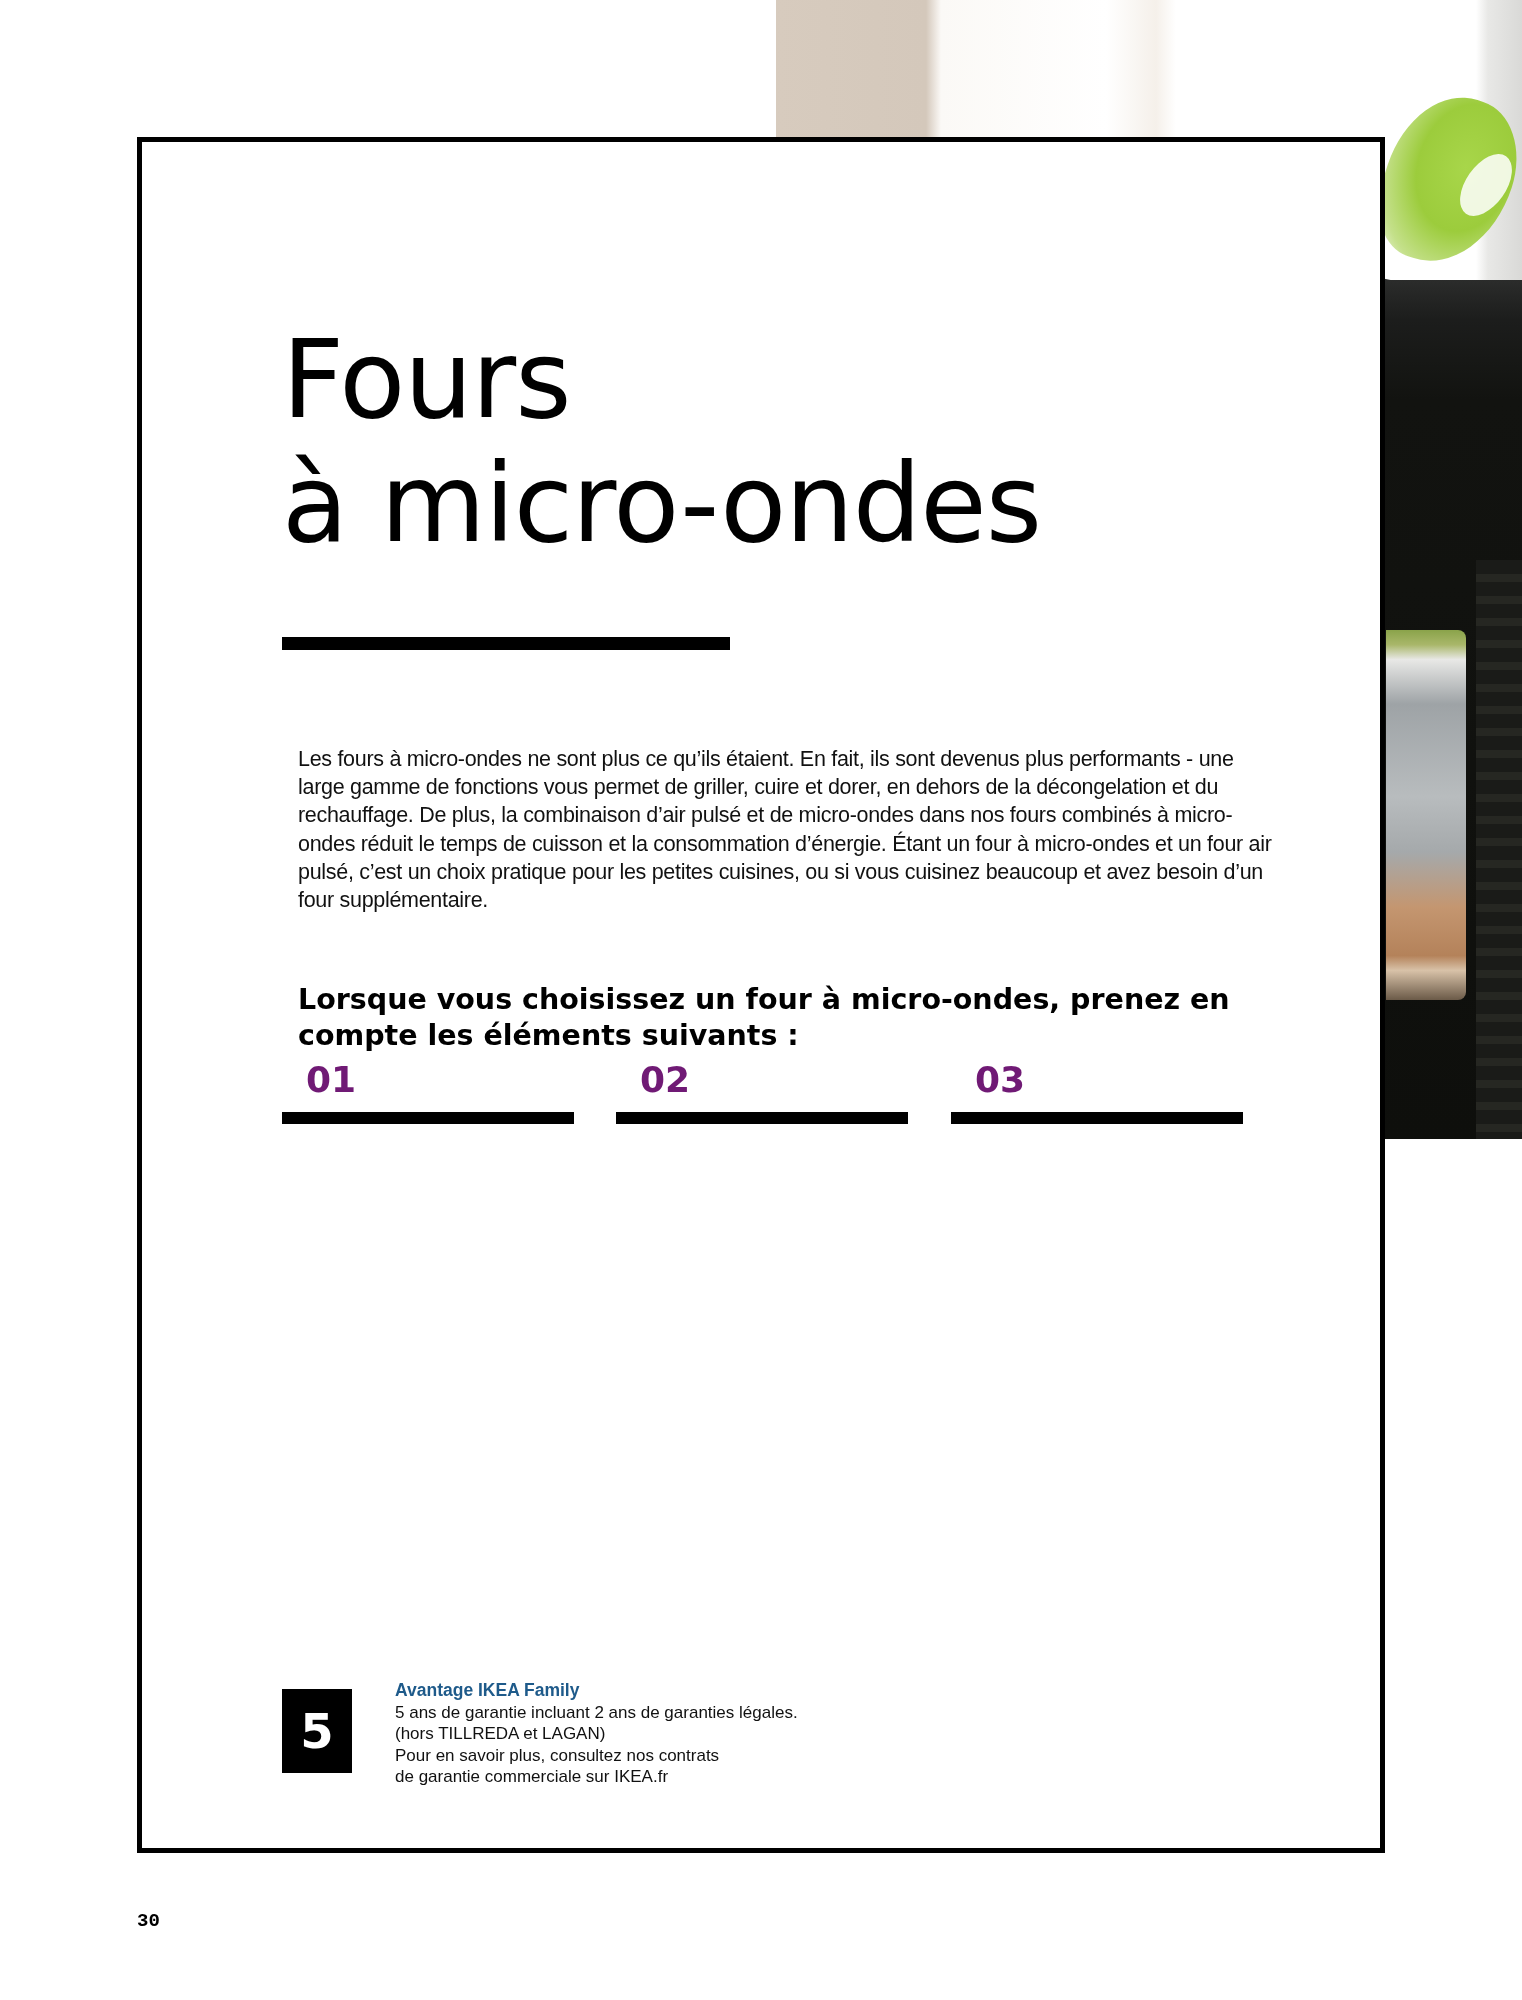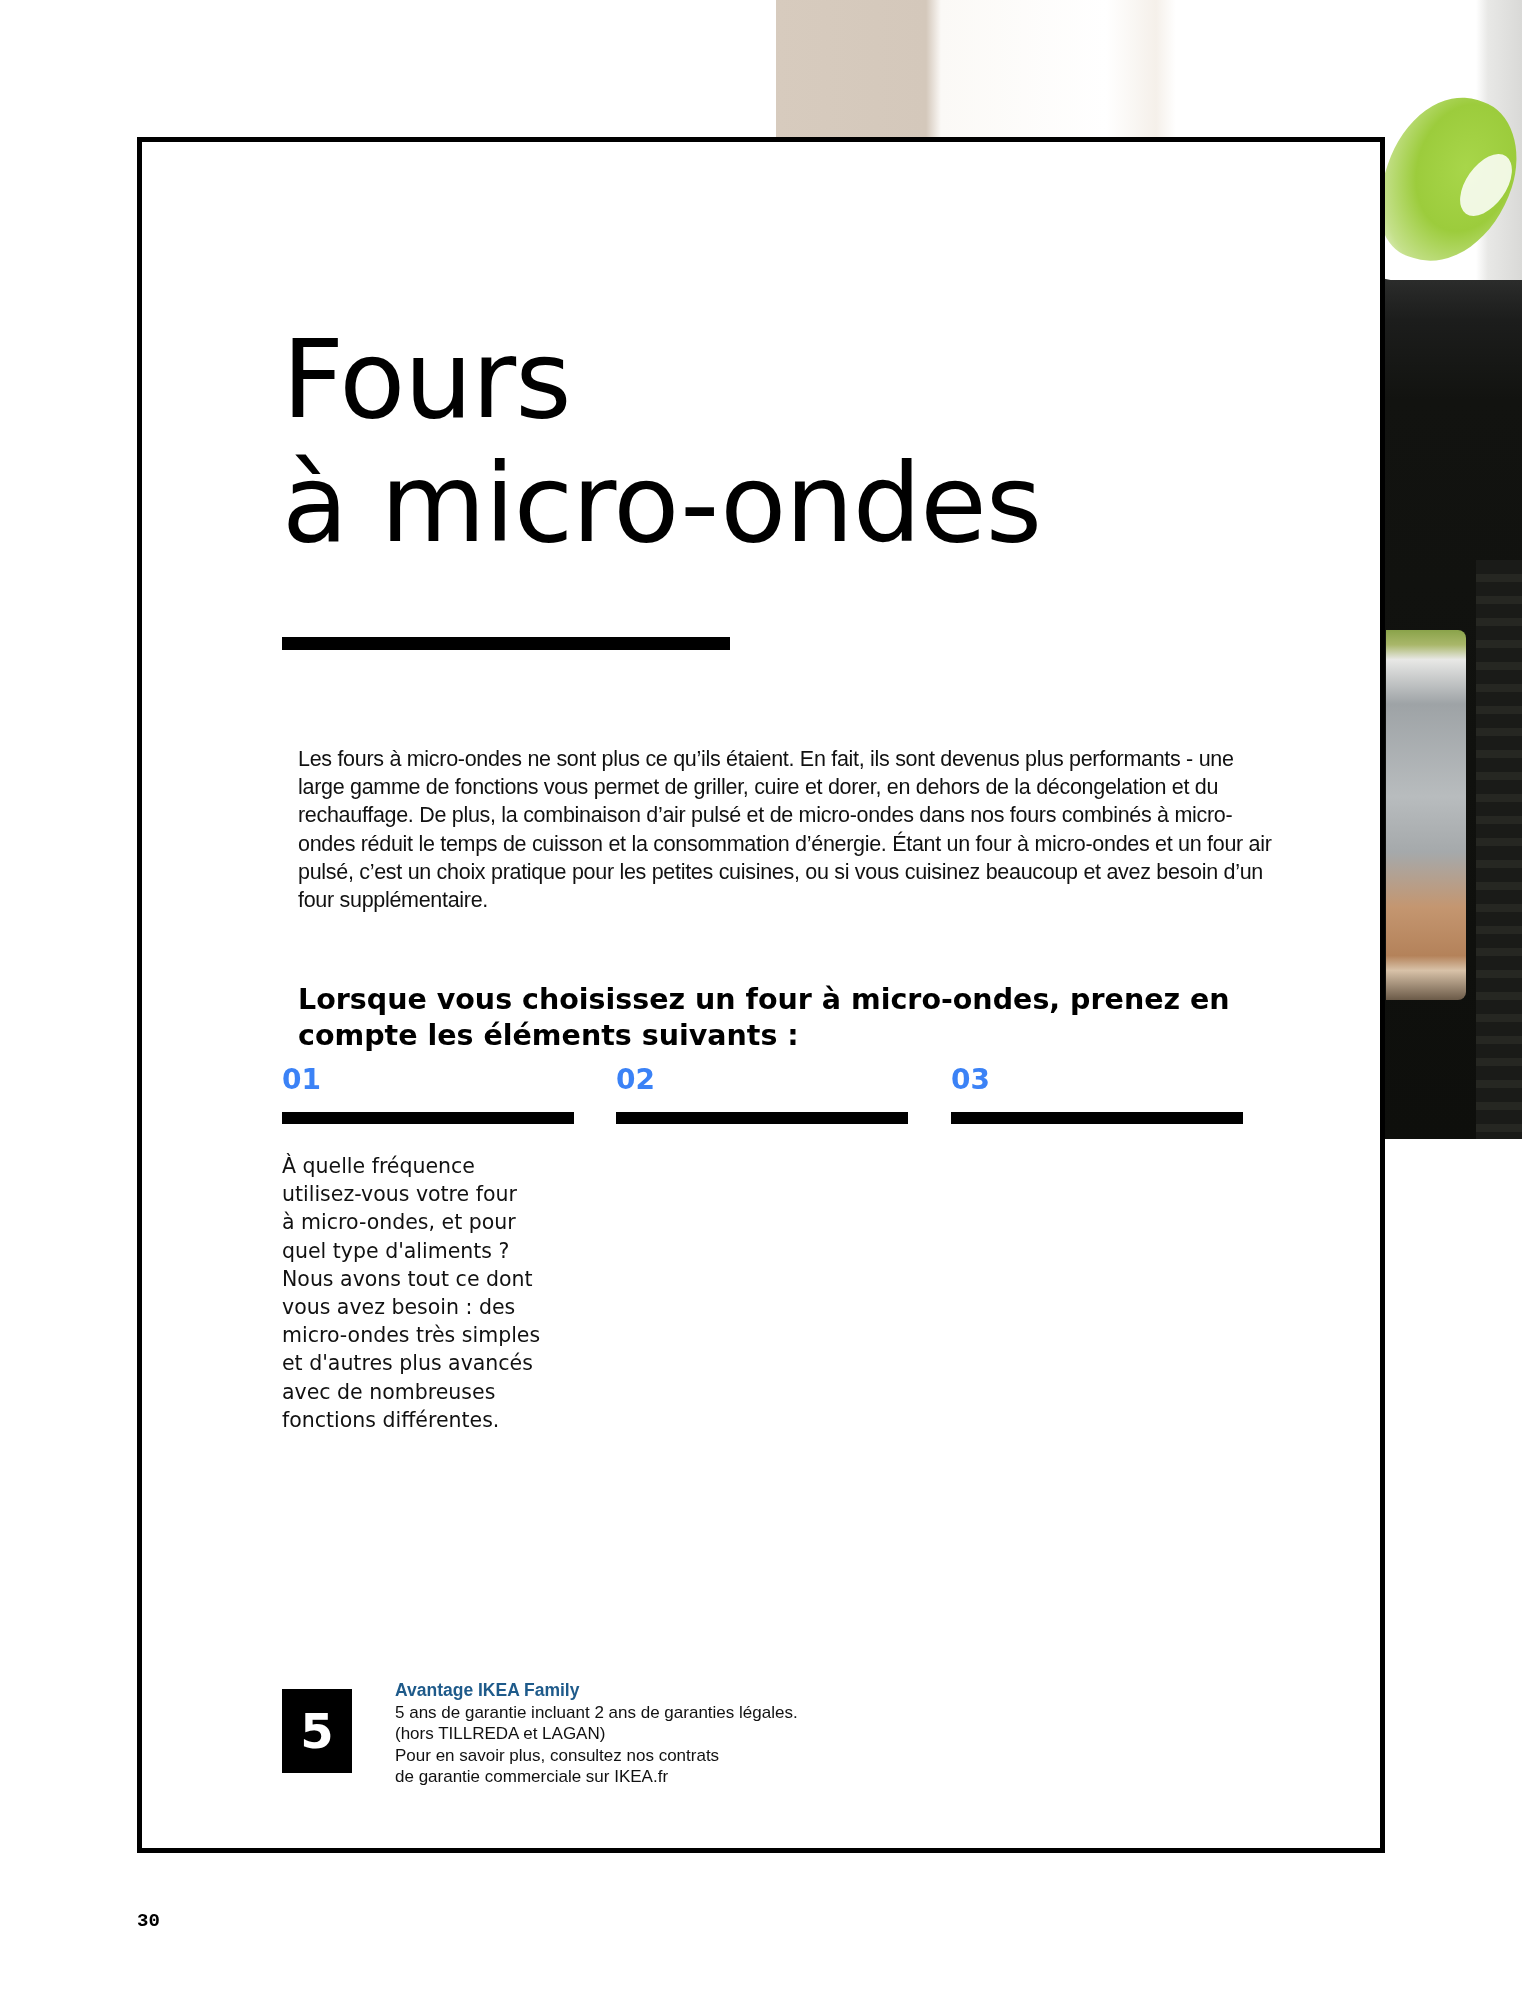--- a/index.html
+++ b/index.html
@@ -66,22 +66,22 @@
   }
   .subhead {
     position: absolute; left: 282px; top: 966px; width: 1000px; margin: 16px;
     font-family: "DejaVu Sans", sans-serif; font-weight: bold; font-size: 28.5px; line-height: 36px;
     color: #000;
   }
   .col {
     position: absolute; top: 1060px; width: 292px;
   }
   .col-num {
-    font-family: "DejaVu Sans", sans-serif; font-weight: bold; font-size: 28px; line-height: 40px;
-    height: 50px; color: #3b82f6;
+    font-family: "DejaVu Sans", sans-serif; font-weight: bold; font-size: 36px; line-height: 40px;
+    height: 50px; color: #701a75; margin-left: 24px;
   }
   .col-bar { width: 292px; height: 12px; background: #000; margin-top: 2px; }
   .col-text {
     margin-top: 28px; font-family: "DejaVu Sans", sans-serif; font-size: 20.5px; line-height: 28.2px;
     color: #111; white-space: pre-line;
   }
   .col1 { left: 282px; } .col2 { left: 616px; } .col3 { left: 951px; }
 
   .badge {
     position: absolute; left: 282px; top: 1689px; width: 70px; height: 84px;
@@ -119,30 +119,20 @@
 </h1>
 <div class="title-rule"></div>
 
 <p class="intro">Les fours à micro-ondes ne sont plus ce qu’ils étaient. En fait, ils sont devenus plus performants - une large gamme de fonctions vous permet de griller, cuire et dorer, en dehors de la décongelation et du rechauffage. De plus, la combinaison d’air pulsé et de micro-ondes dans nos fours combinés à micro-ondes réduit le temps de cuisson et la consommation d’énergie. Étant un four à micro-ondes et un four air pulsé, c’est un choix pratique pour les petites cuisines, ou si vous cuisinez beaucoup et avez besoin d’un four supplémentaire.</p>
 
 <h2 class="subhead">Lorsque vous choisissez un four à micro-ondes, prenez en compte les éléments suivants :</h2>
 
 <div class="col col1">
   <div class="col-num">01</div>
   <div class="col-bar"></div>
-  <div class="col-text">À quelle fréquence
-utilisez-vous votre four
-à micro-ondes, et pour
-quel type d'aliments ?
-Nous avons tout ce dont
-vous avez besoin : des
-micro-ondes très simples
-et d'autres plus avancés
-avec de nombreuses
-fonctions différentes.</div>
 </div>
 <div class="col col2">
   <div class="col-num">02</div>
   <div class="col-bar"></div>
 </div>
 <div class="col col3">
   <div class="col-num">03</div>
   <div class="col-bar"></div>
 </div>
 

